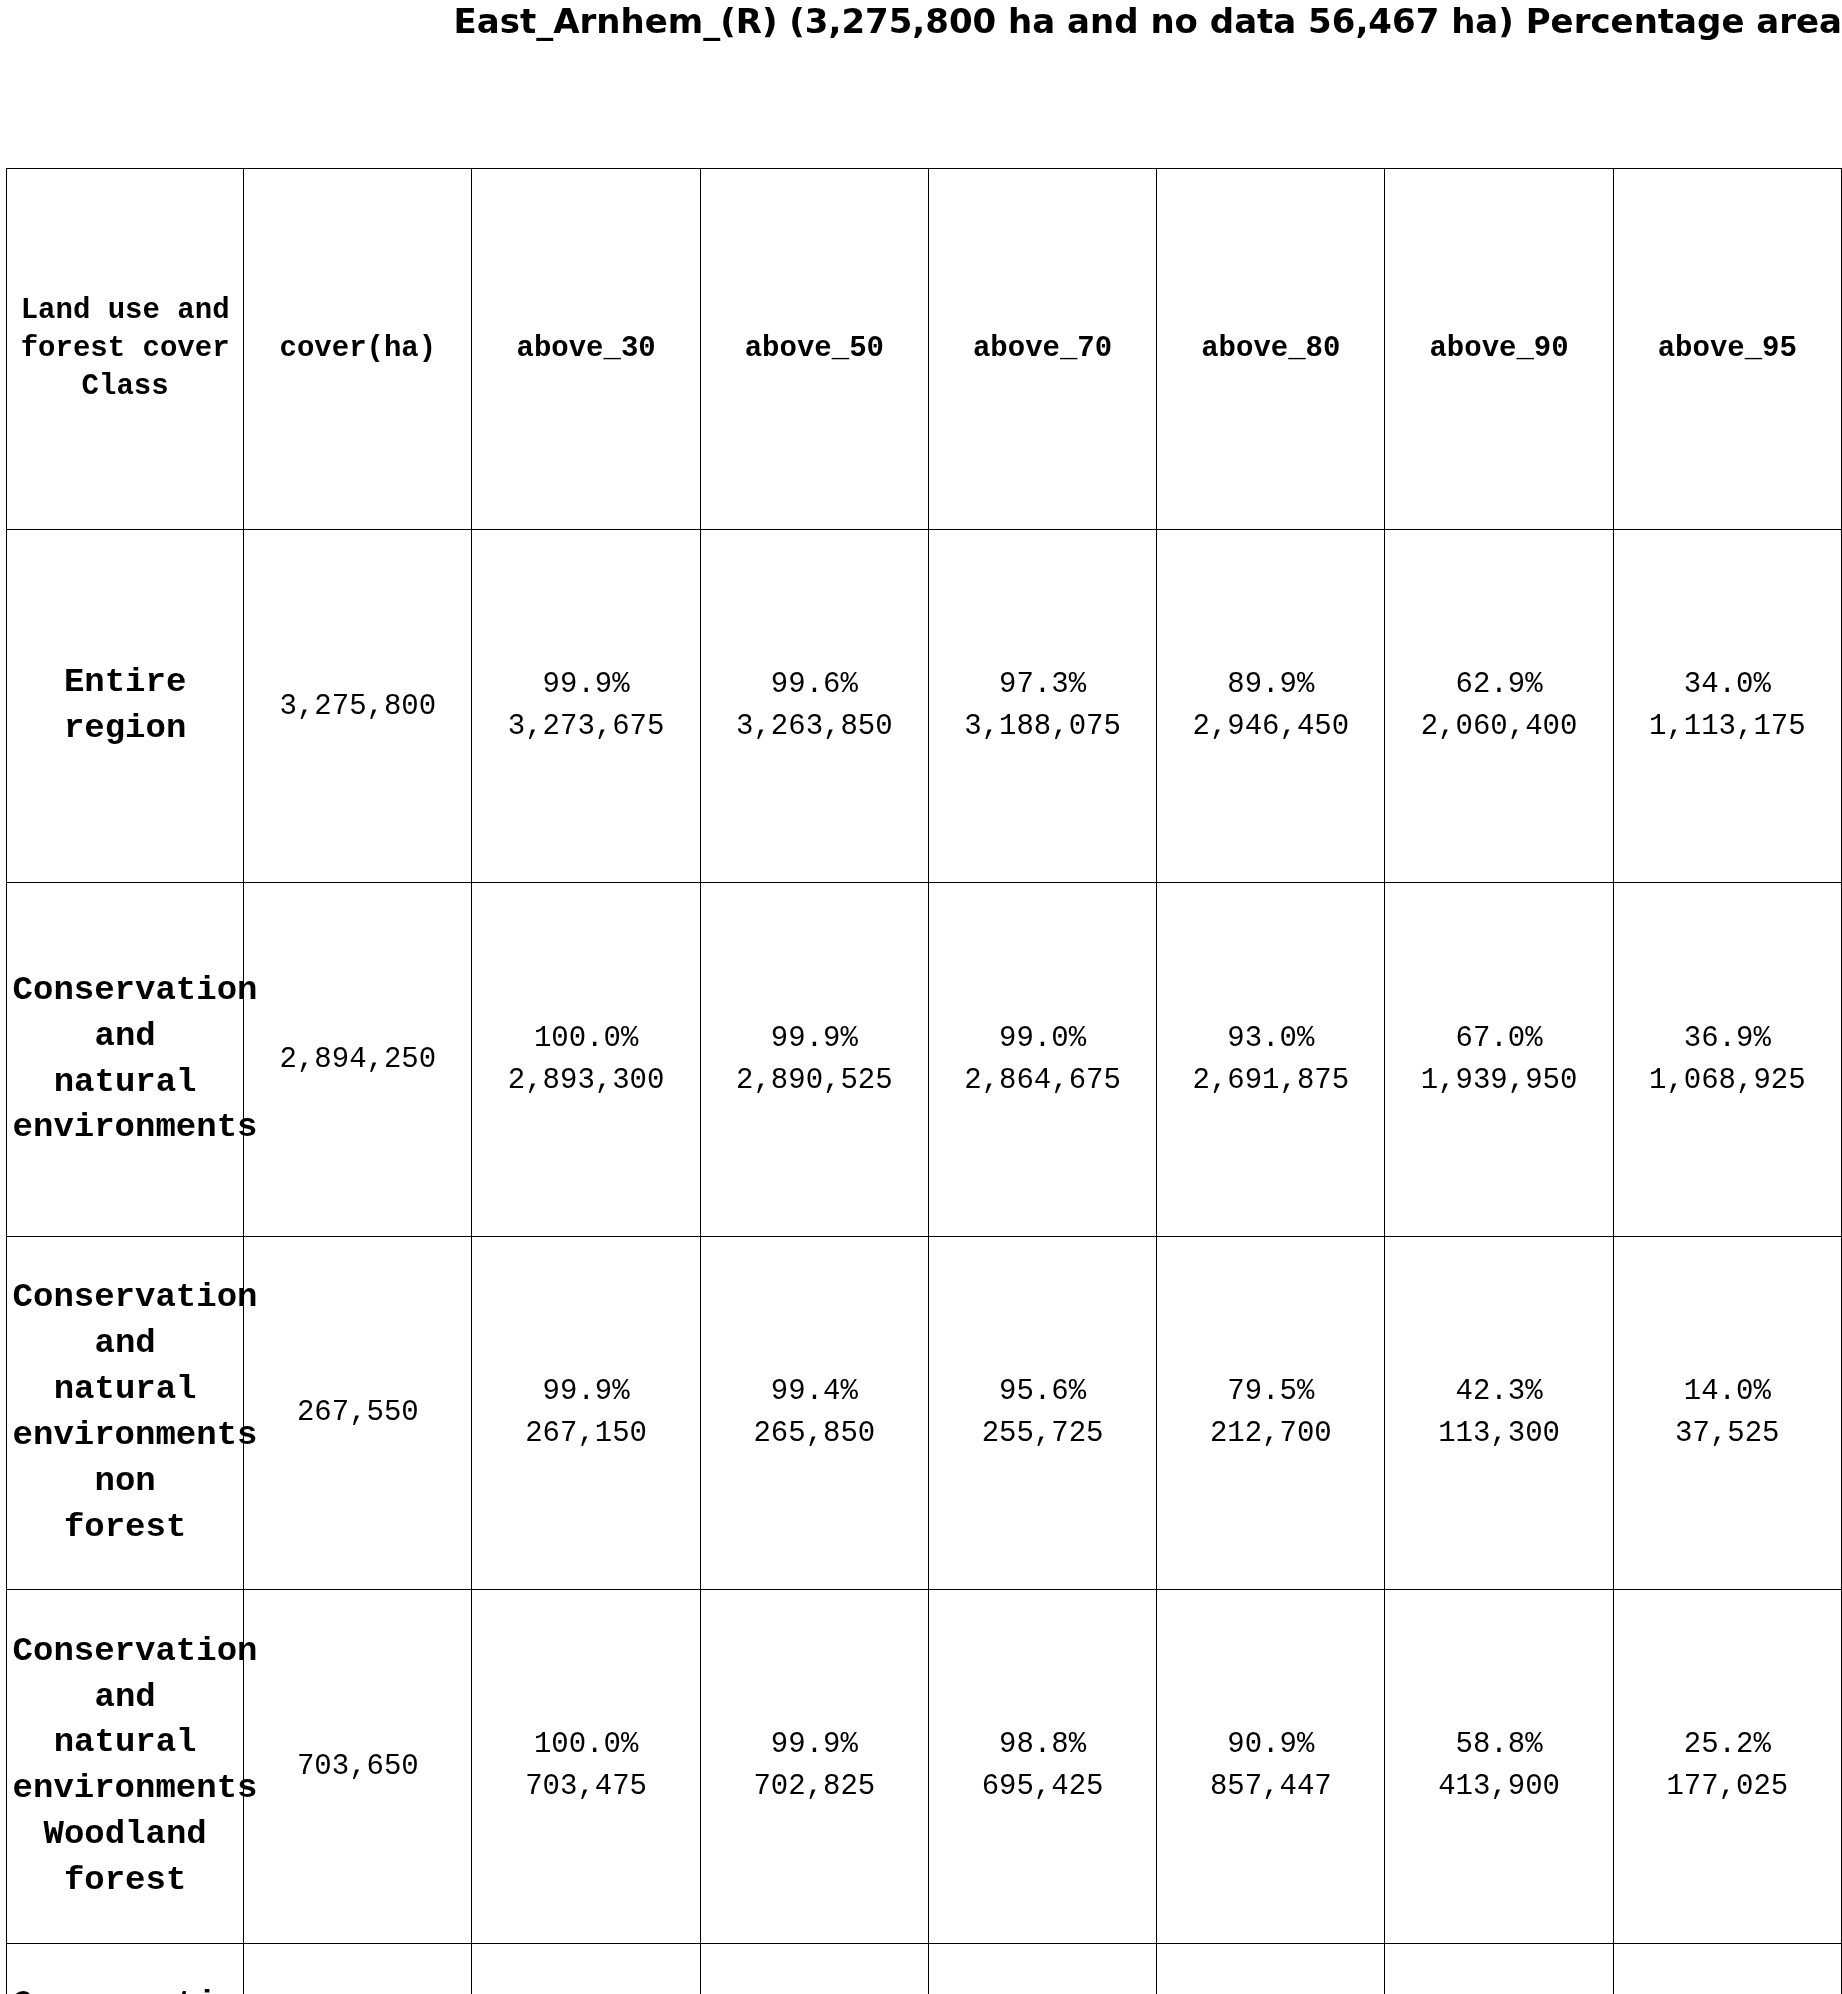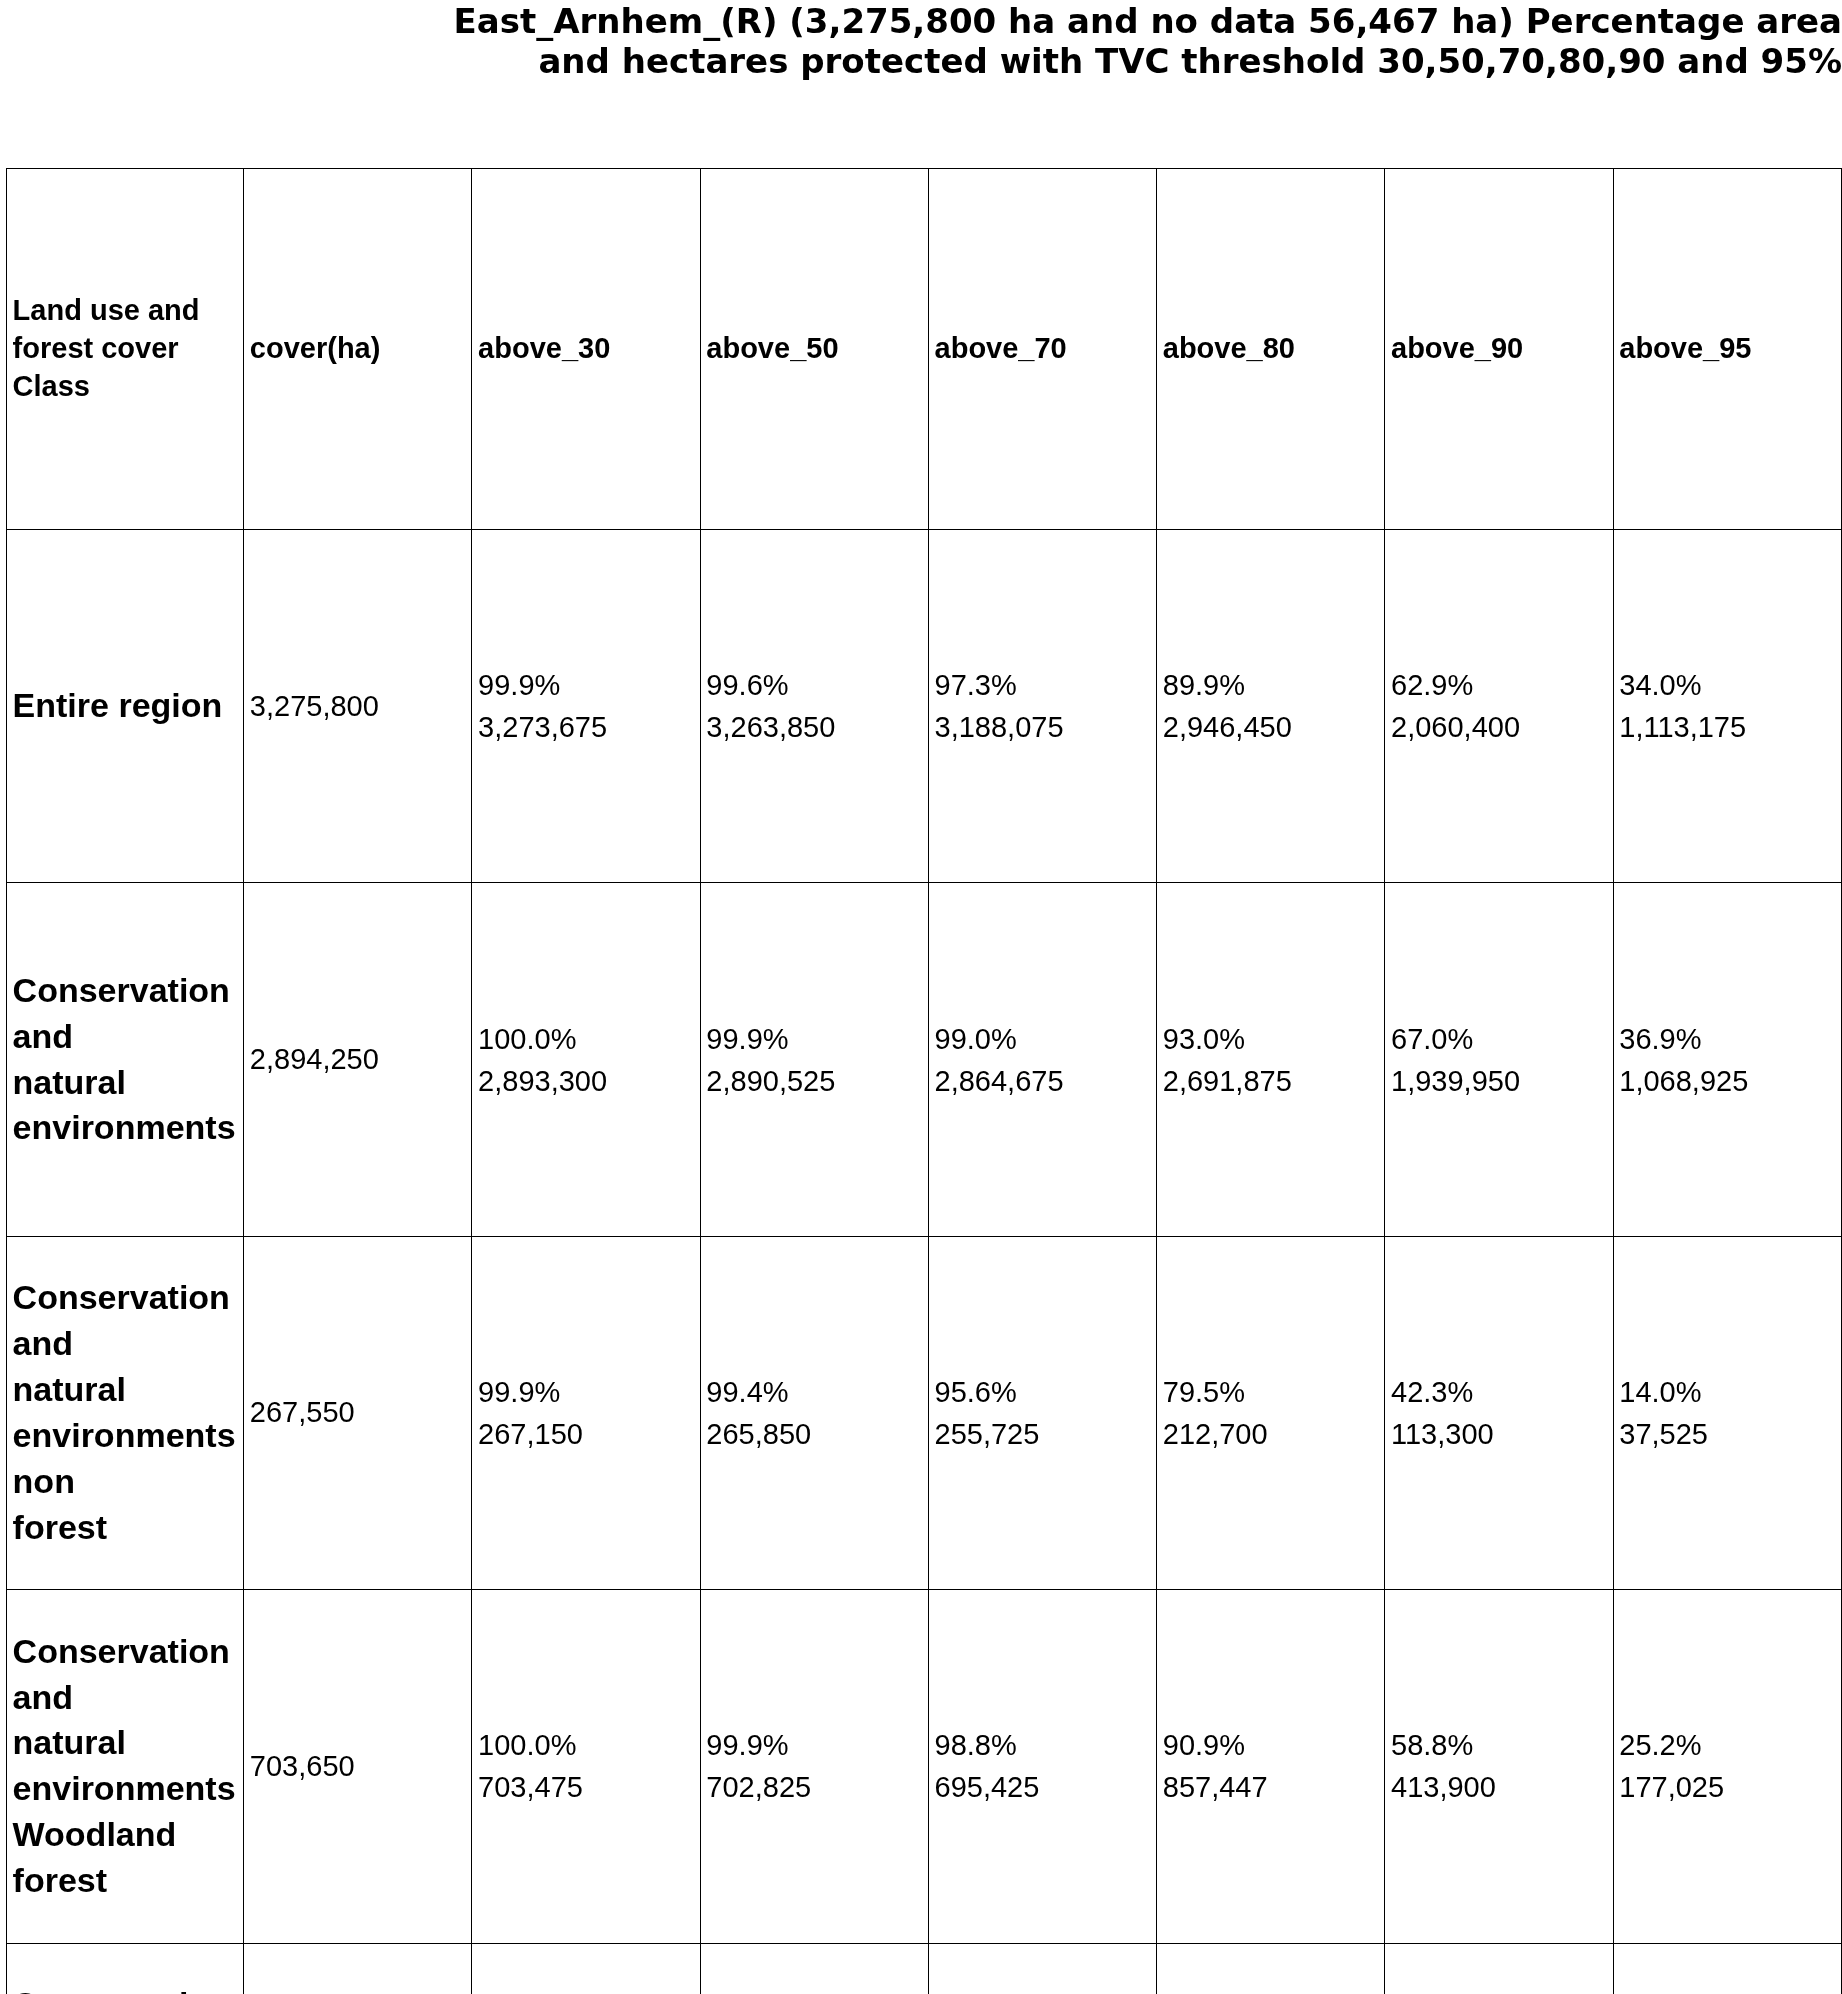--- a/index.html
+++ b/index.html
@@ -9,37 +9,36 @@
   
   .title{position:absolute;top:2.4px;left:0;width:100%;text-align:right;
          font-weight:bold;font-size:34px;line-height:1.16;
          font-family:"DejaVu Sans","Liberation Sans",sans-serif;}
 
   
   table.tvc{position:absolute;left:6px;top:168px;width:1836px;height:2129px;
             border-collapse:collapse;table-layout:fixed;background:#fff;}
   table.tvc col.c-class{width:237px;}
   table.tvc col.c-data{width:228px;}
-  table.tvc th,table.tvc td{border:1.6px solid #000;text-align:left;vertical-align:middle;
-            padding:0 5.6px;font-family:Liberation Sans, sans-serif;margin-top:42px;}
+  table.tvc th,table.tvc td{border:1.6px solid #000;text-align:center;vertical-align:middle;
+            padding:0 5.6px;font-family:Liberation Mono, monospace;margin-top:42px;}
   table.tvc thead tr{height:361px;}
   table.tvc tbody tr{height:353px;}
   th.hdr{font-size:29px;font-weight:bold;white-space:pre-line;line-height:1.3;}
   td.cls{font-size:34px;font-weight:bold;white-space:pre-line;line-height:1.35;}
   td.num{font-size:29px;font-weight:normal;}
   td.num .l{line-height:1.45;}
 </style>
 </head>
 <body>
 
 <div class="page">
 
   <div class="title">
     <div>East_Arnhem_(R) (3,275,800 ha and no data 56,467 ha) Percentage area</div>
-    <div>and hectares protected with TVC threshold 30,50,70,80,90 and 95%</div>
   </div>
 
   <table class="tvc">
     <colgroup>
       <col class="c-class">
         <col class="c-data">
         <col class="c-data">
         <col class="c-data">
       <col class="c-data">
         <col class="c-data">

